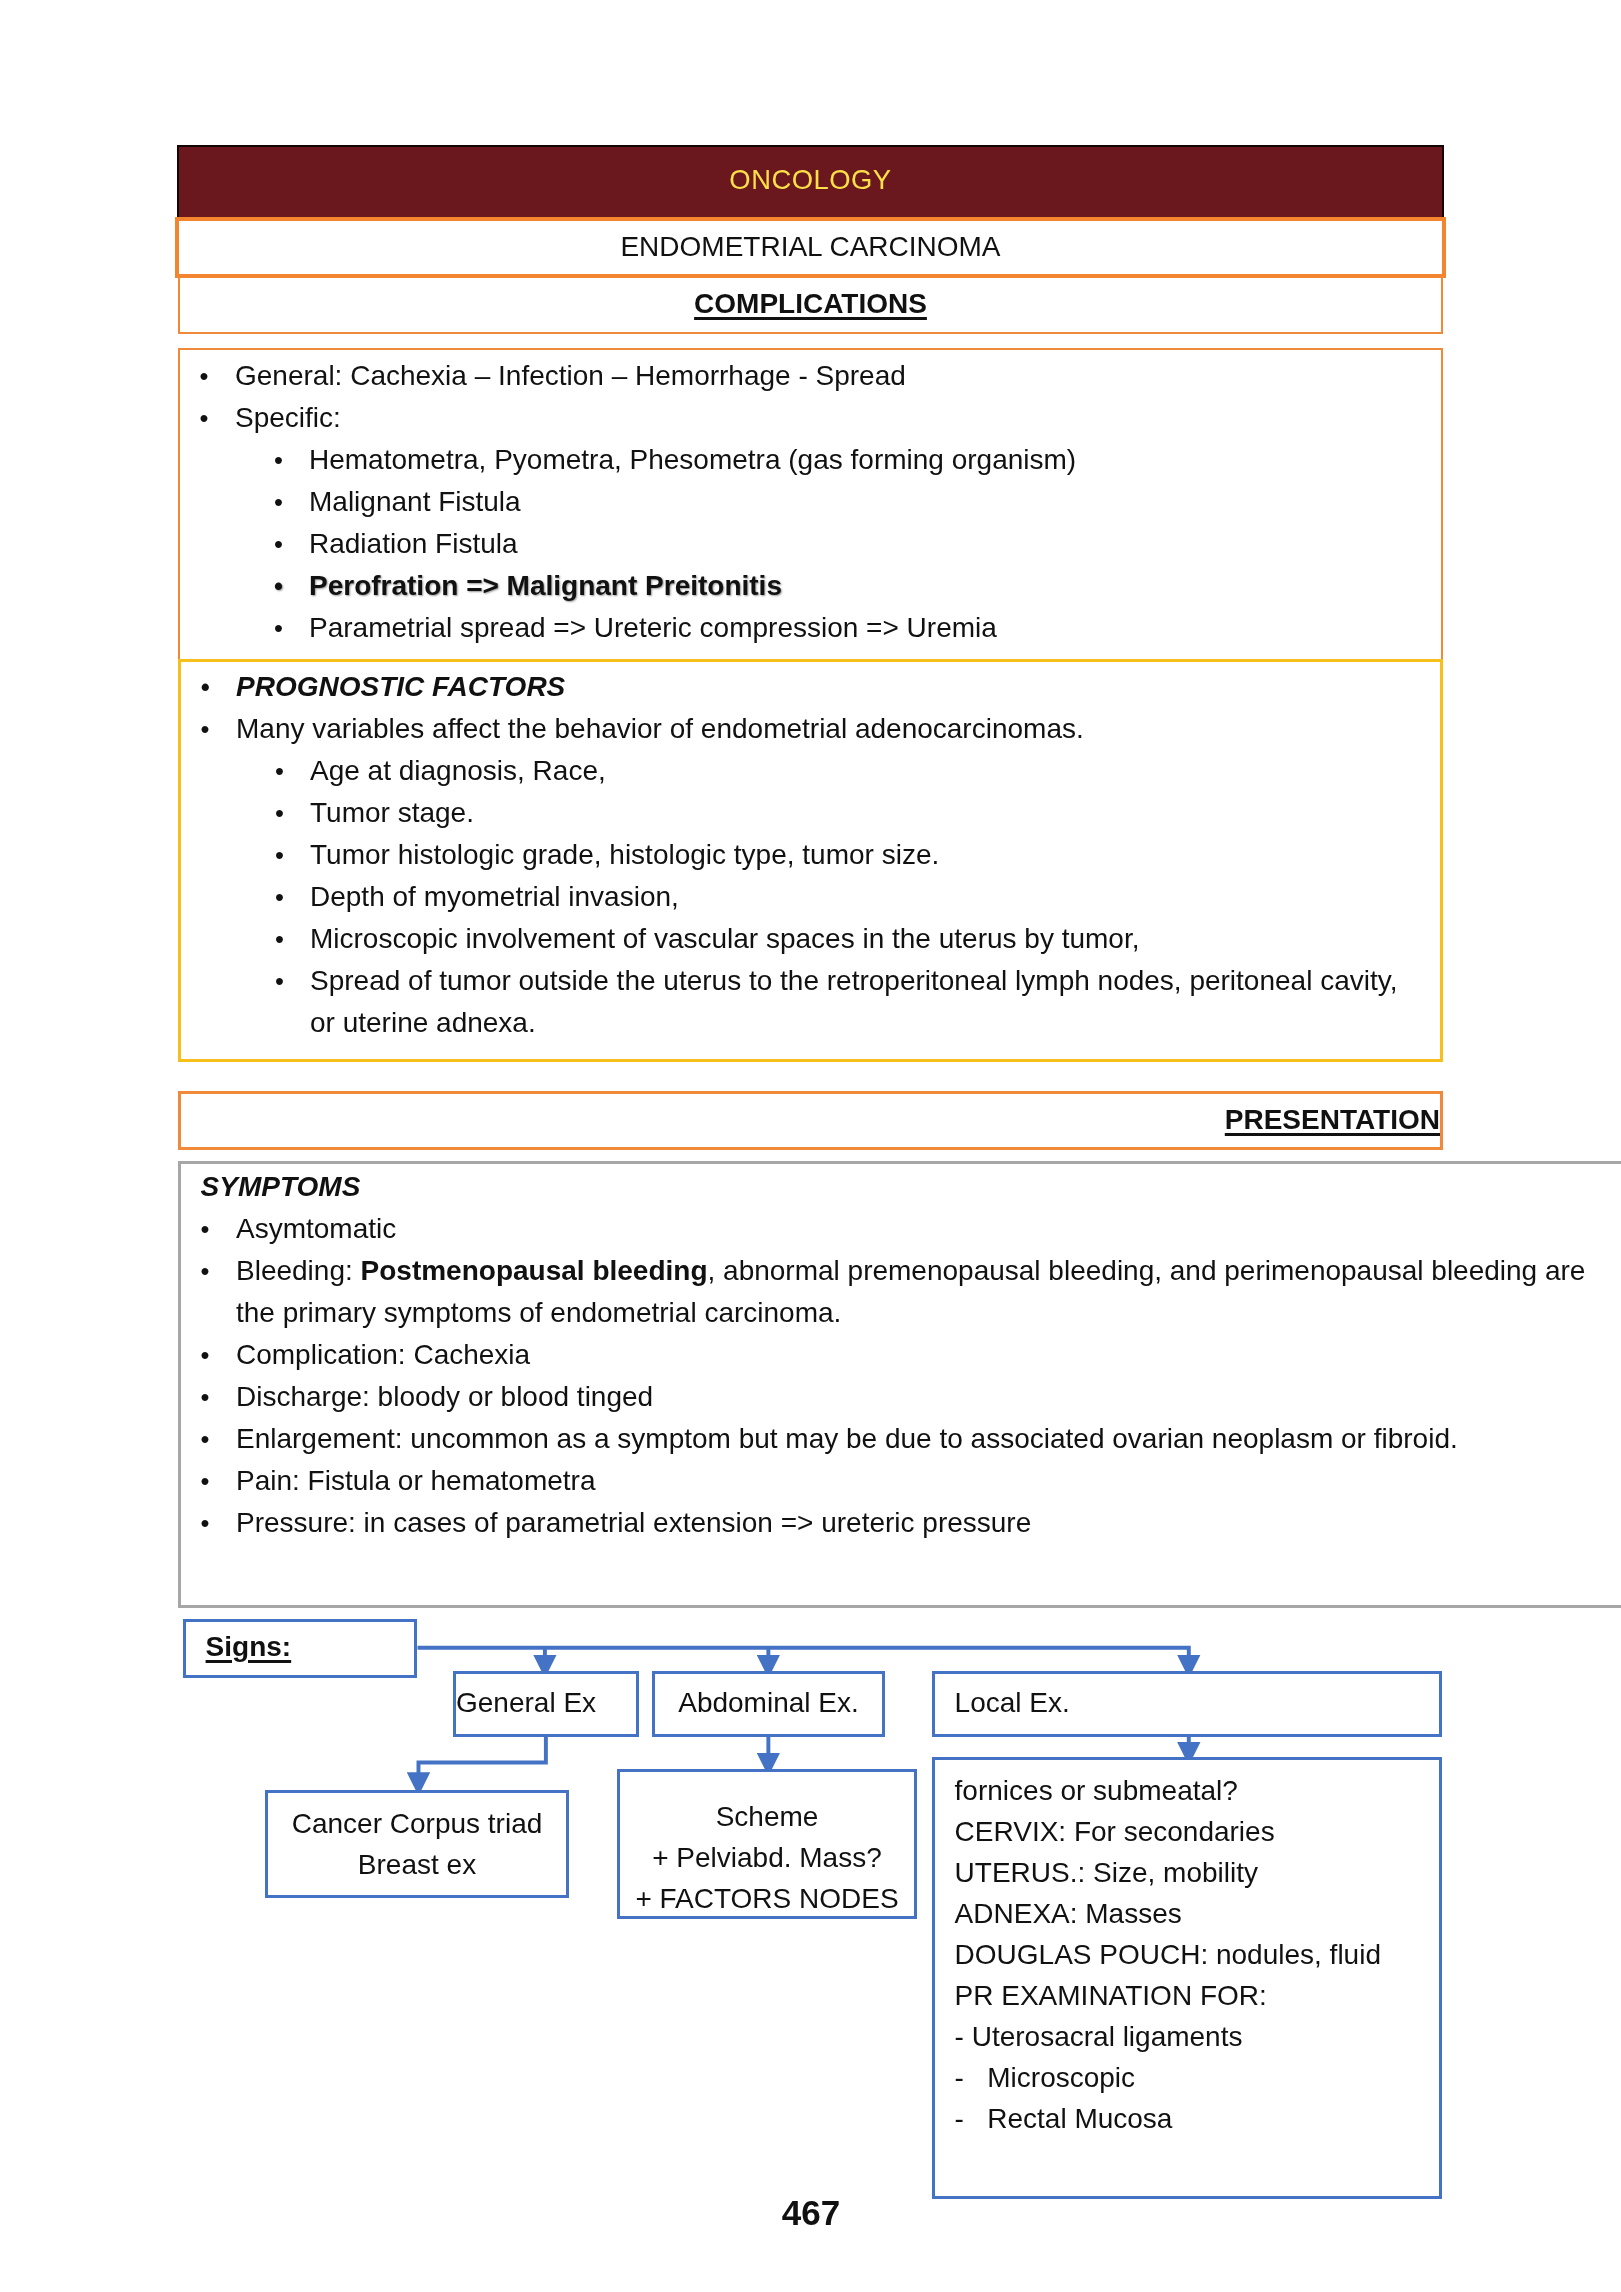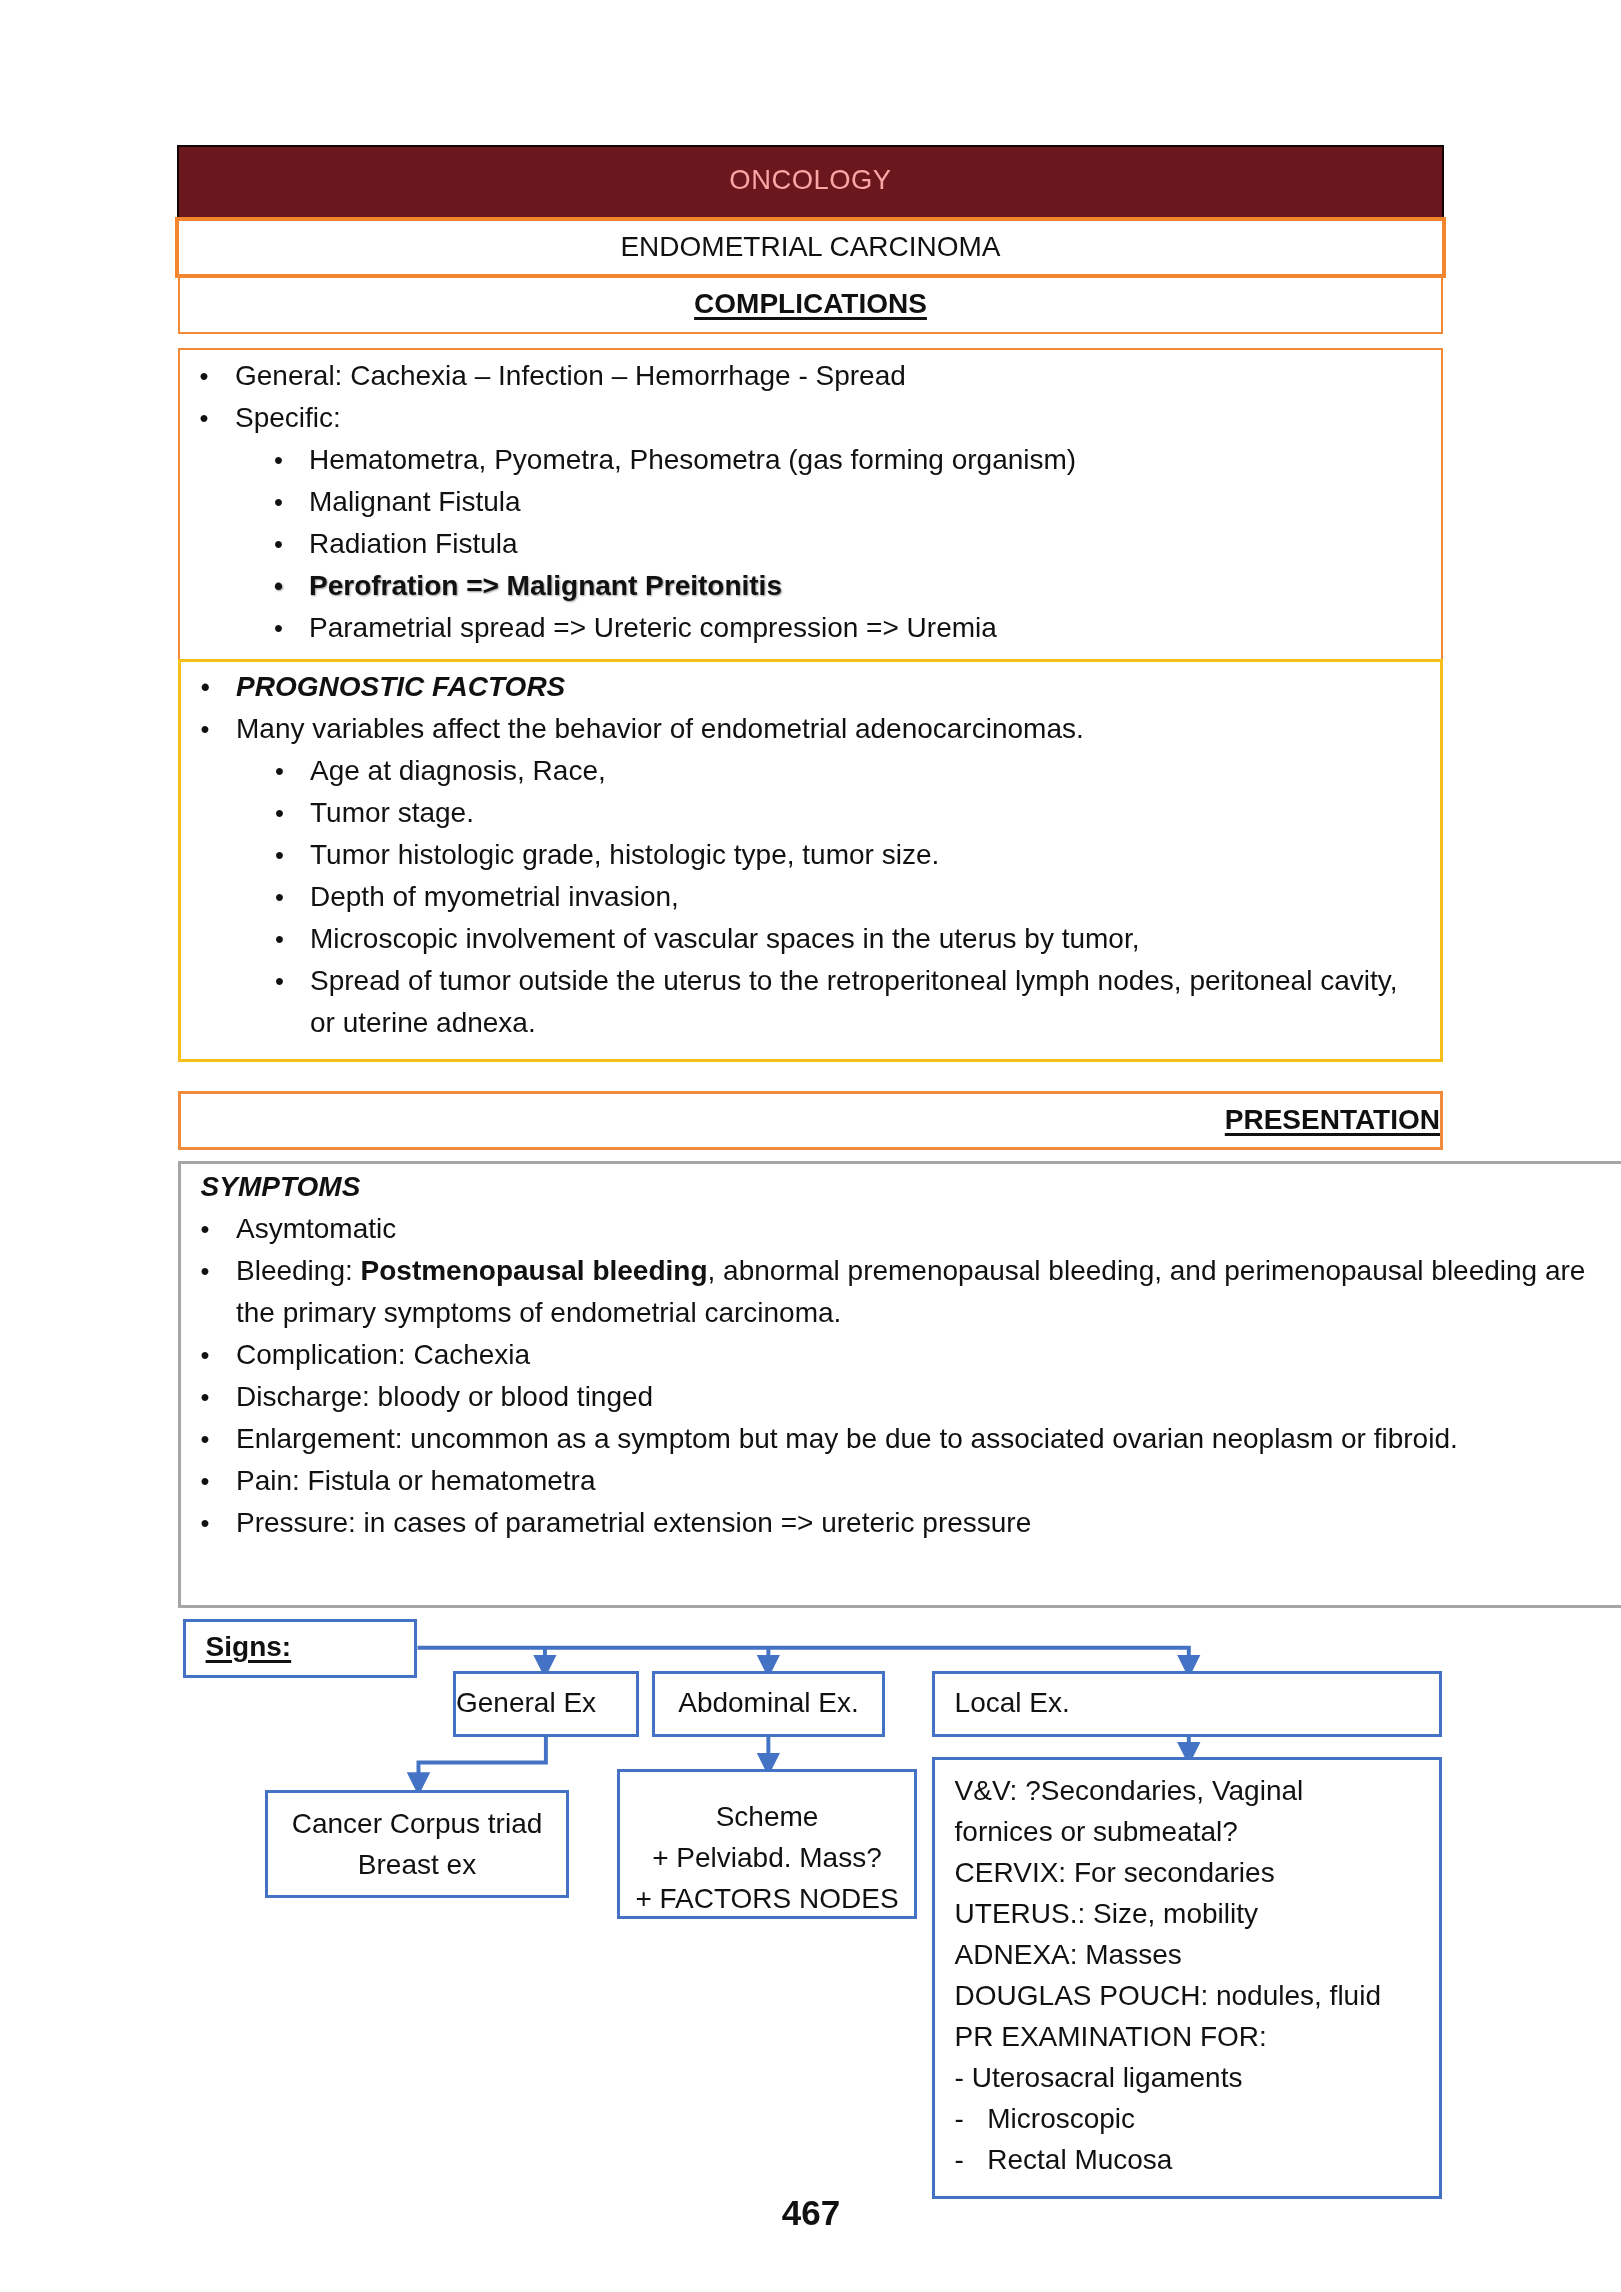--- a/index.html
+++ b/index.html
@@ -3,21 +3,21 @@
 <meta charset="utf-8">
 <style>
   html, body { margin:0; padding:0; background:#ffffff; }
   body { width:1621px; height:2293px; position:relative; overflow:hidden;
          font-family:"Liberation Sans", sans-serif; color:#111; }
   .abs { position:absolute; box-sizing:border-box; }
   .cal { font-family:"Liberation Sans Narrow","Liberation Sans", sans-serif; }
 
   
   #banner { left:177px; top:145px; width:1267px; height:78px; background:#6a171d;
-            border:2.9px solid #120505; color:#fca5a5; font-size:27.4px; text-align:center;
+            border:2.9px solid #120505; color:#fde047; font-size:27.4px; text-align:center;
             line-height:65px; letter-spacing:0.5px; }
   #title-box { left:175px; top:217px; width:1271px; height:61px; border:4.9px solid #f3852e;
                background:#fff; text-align:center; font-size:28px; line-height:51px; }
   #comp-head { left:178px; top:276px; width:1265px; height:58px; border:2.9px solid #f08a3a;
                border-top:none; text-align:center; font-size:28px; font-weight:bold;
                line-height:55px; }
   #comp-head span, #pres-head span { text-decoration:underline; text-decoration-thickness:2.9px; text-underline-offset:3.9px; }
   #comp-body { left:178px; top:348px; width:1265px; height:328px; border:2.9px solid #f08a3a;
                border-bottom:none; }
   #prog-body { left:178px; top:659px; width:1265px; height:403px; border:3.9px solid #f7bf1a; }
@@ -140,21 +140,20 @@
 <div id="cc-box" class="fbox cal">
   <div>Cancer Corpus triad</div>
   <div>Breast ex</div>
 </div>
 <div id="sch-box" class="fbox cal">
   <div>Scheme</div>
   <div>+ Pelviabd. Mass?</div>
   <div>+ FACTORS NODES</div>
 </div>
 <div id="loc-detail" class="fbox cal">
-  <div>V&amp;V: ?Secondaries, Vaginal</div>
   <div>fornices or submeatal?</div>
   <div>CERVIX: For secondaries</div>
   <div>UTERUS.: Size, mobility</div>
   <div>ADNEXA: Masses</div>
   <div>DOUGLAS POUCH: nodules, fluid</div>
   <div>PR EXAMINATION FOR:</div>
   <div>- Uterosacral ligaments</div>
   <div style="white-space:pre;">-   Microscopic</div>
   <div style="white-space:pre;">-   Rectal Mucosa</div>
 </div>

